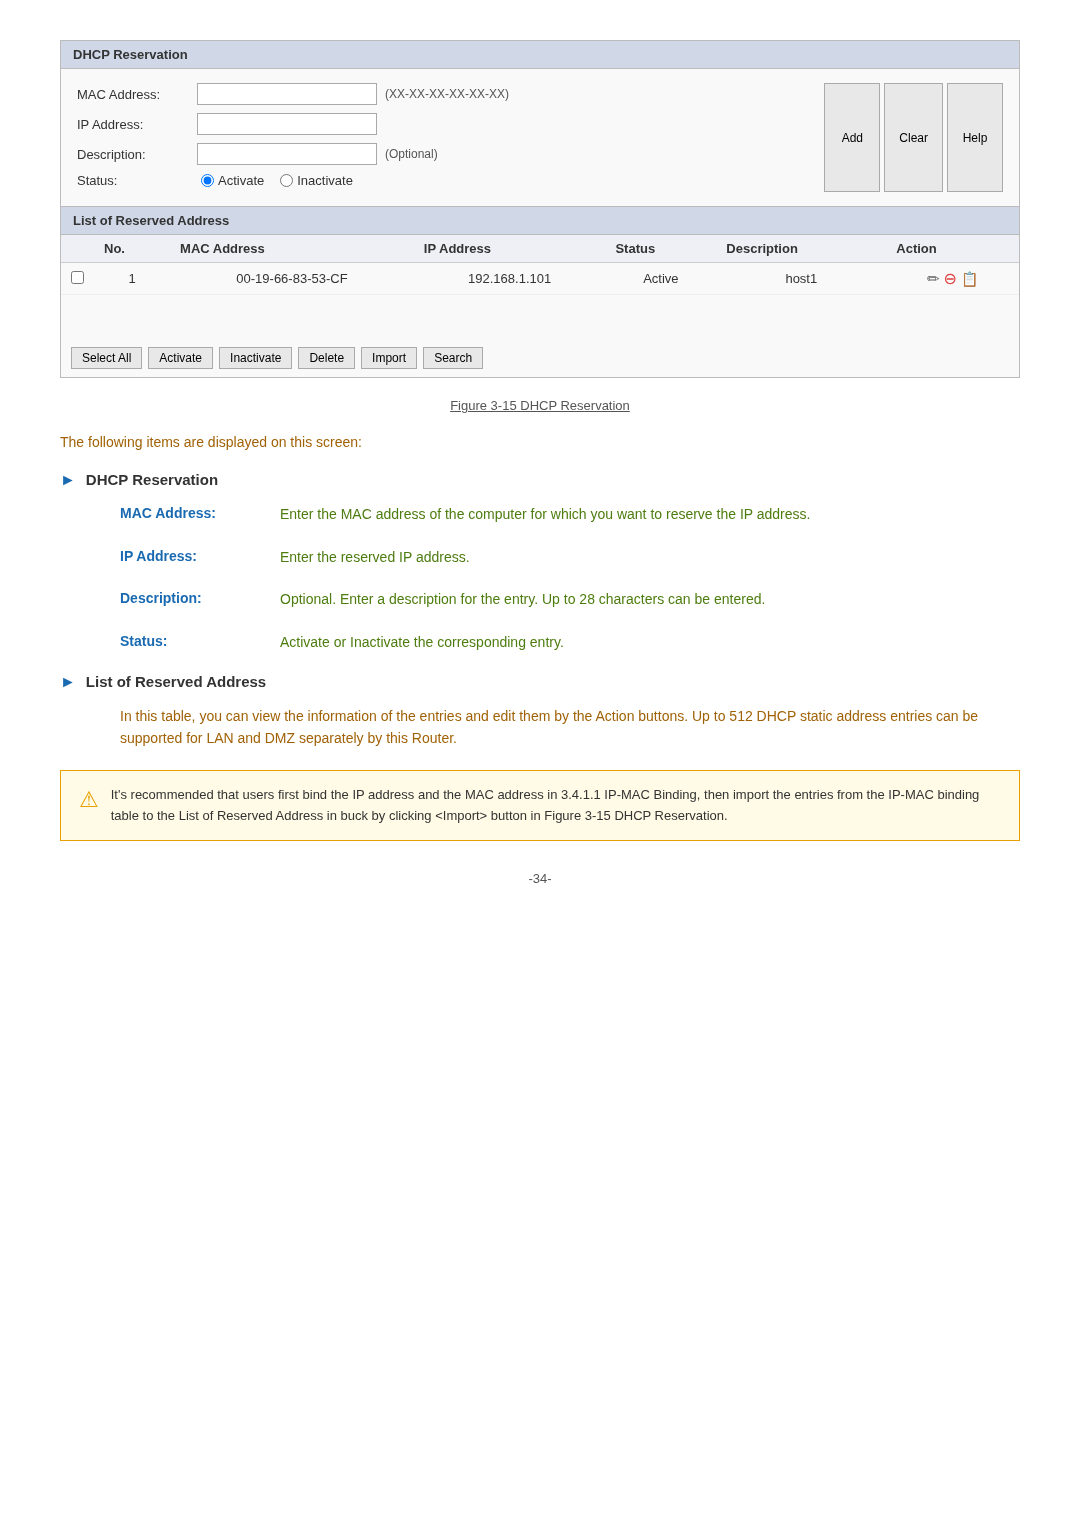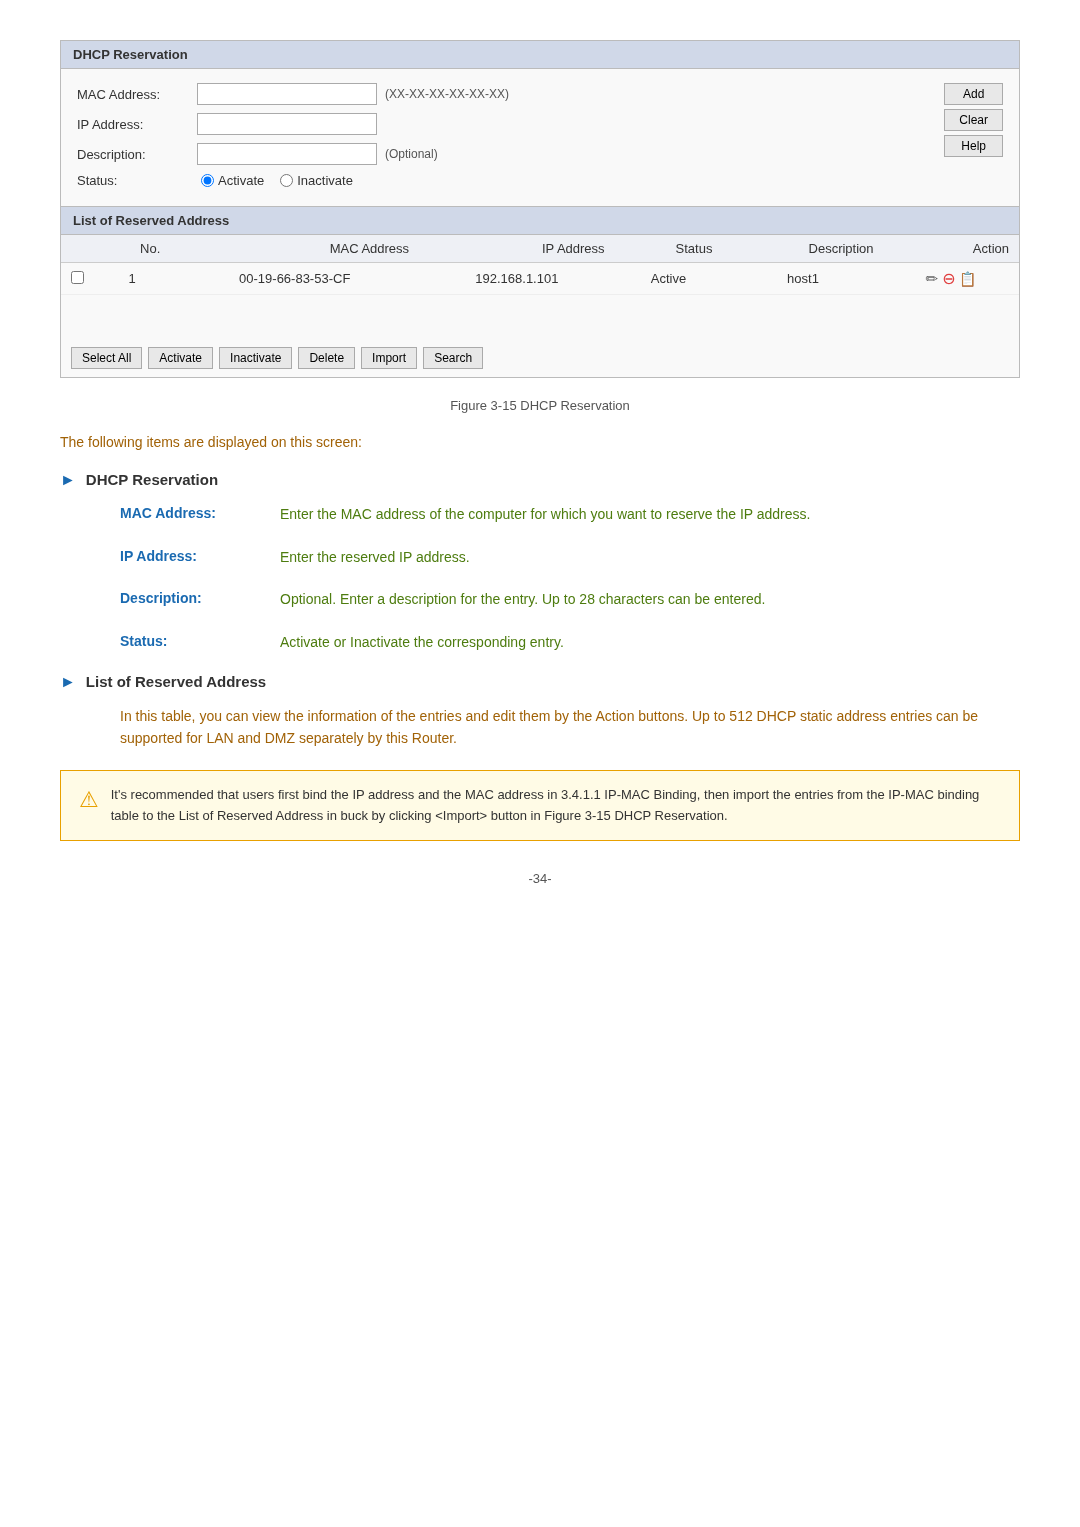--- a/index.html
+++ b/index.html
@@ -49,21 +49,21 @@
       padding: 2px 4px;
     }
     .form-hint {
       margin-left: 8px;
       font-size: 12px;
       color: #555;
     }
     .form-right-btns {
       margin-left: auto;
       display: flex;
-      flex-direction: column;
+      flex-direction: row;
       gap: 4px;
     }
     .btn {
       border: 1px solid #aaa;
       background: #e8e8e8;
       padding: 3px 14px;
       font-size: 12px;
       cursor: pointer;
       min-width: 56px;
       text-align: center;
@@ -103,22 +103,22 @@
     }
     table.res-table {
       width: 100%;
       border-collapse: collapse;
       font-size: 13px;
     }
     table.res-table th {
       background: #eef0f5;
       border-bottom: 1px solid #ccc;
       padding: 6px 10px;
-      text-align: right;
-      font-weight: normal;
+      text-align: left;
+      font-weight: bold;
       color: #333;
     }
     table.res-table td {
       padding: 6px 10px;
       text-align: center;
       border-bottom: 1px solid #eee;
     }
     table.res-table td:nth-child(2) { text-align: center; }
     .action-icons {
       display: flex;
@@ -144,20 +144,21 @@
       cursor: pointer;
       margin-top: 44px;
     }
 
     
     .fig-caption {
       text-align: center;
       font-size: 13px;
       color: #555;
       margin: 14px 0 18px 0;
+      text-decoration: underline;
     }
 
     
     .body-text {
       font-size: 14px;
       color: #a16207;
       margin-bottom: 16px;
       line-height: 1.6;
     }
 

